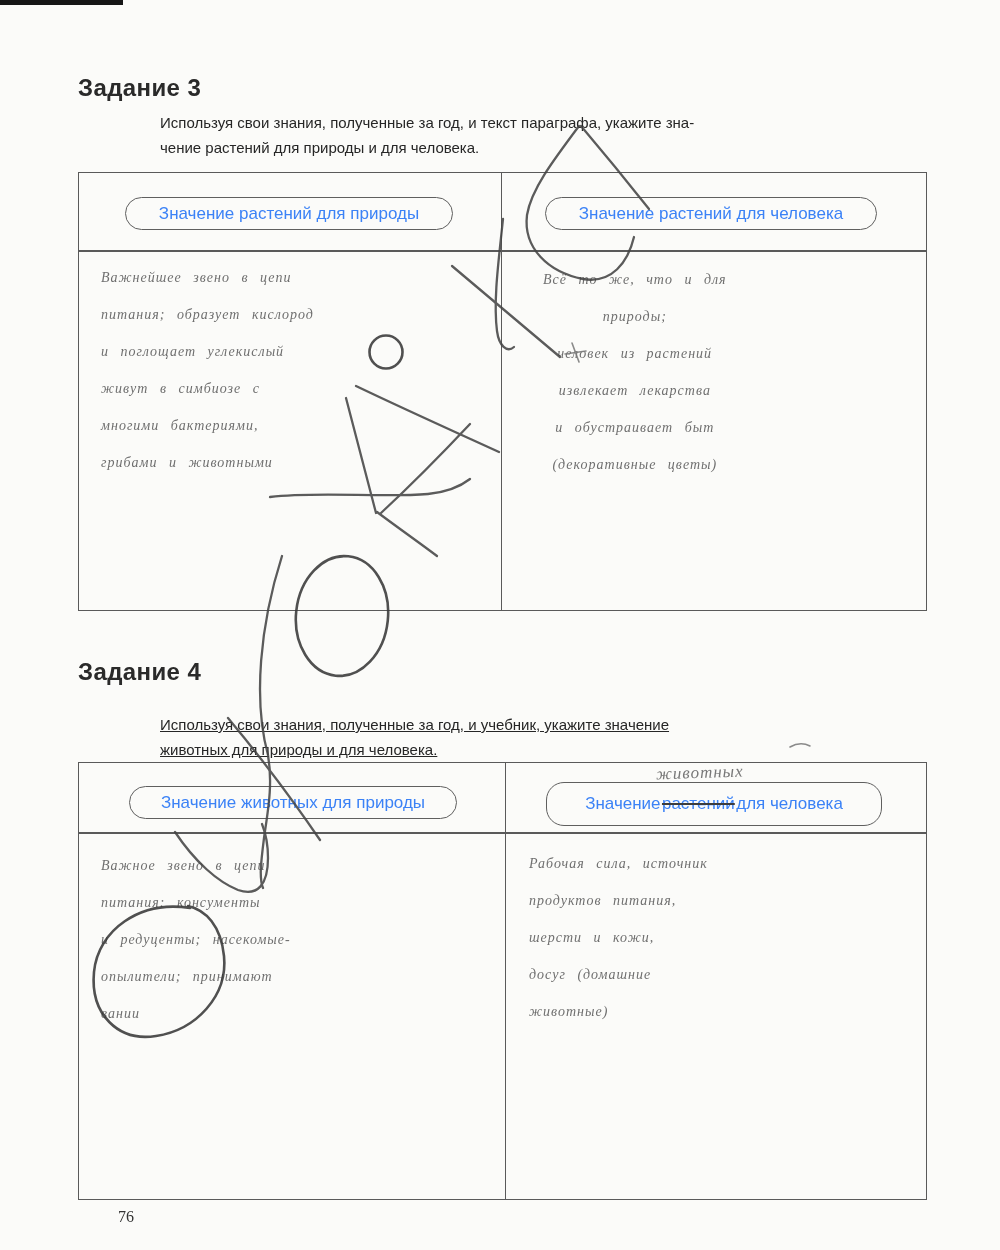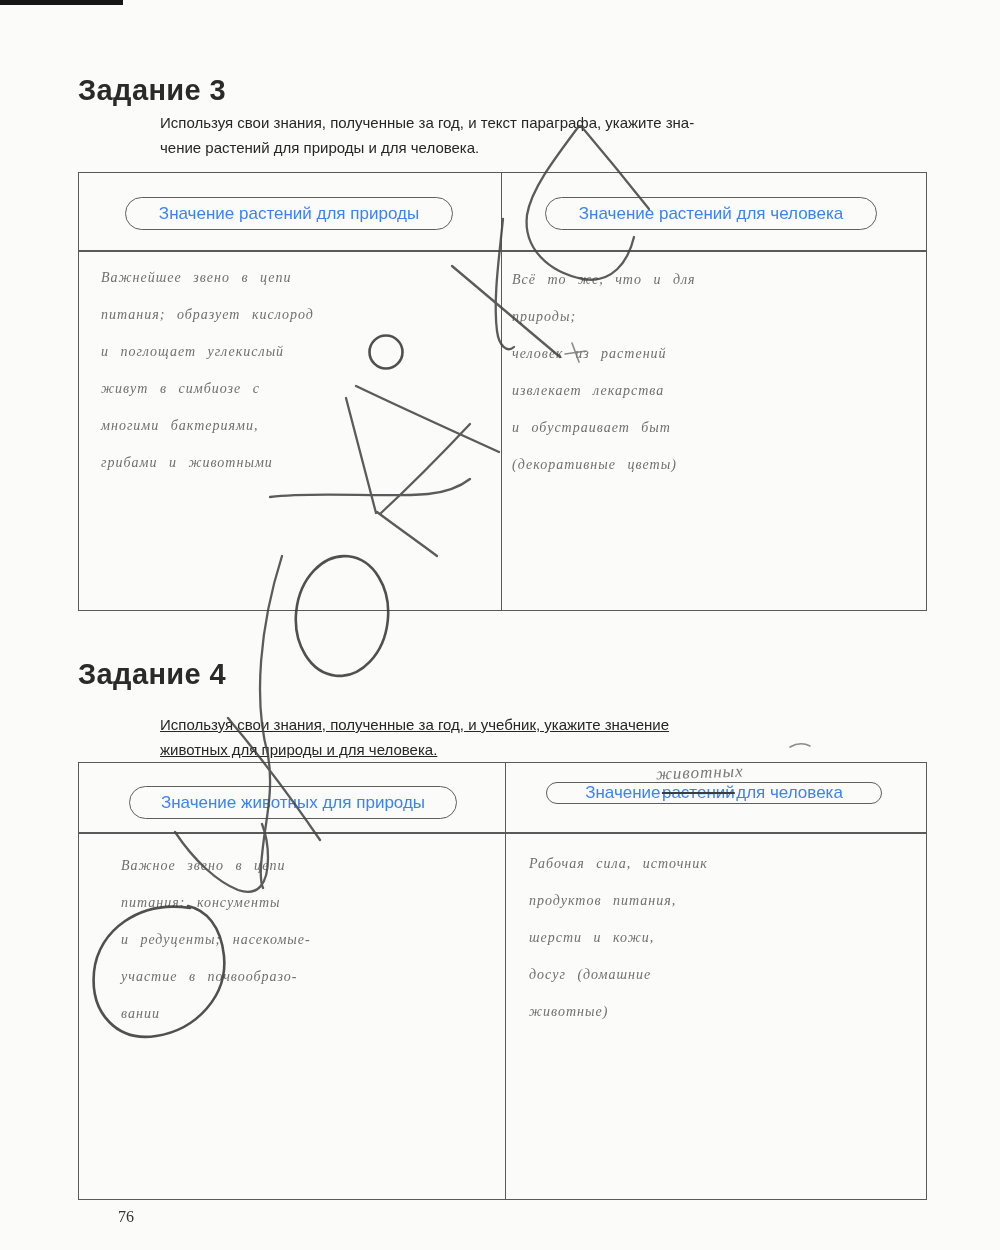--- a/index.html
+++ b/index.html
@@ -2,21 +2,21 @@
 <html><head>
 <meta charset="utf-8">
 <style>
   html,body{margin:0;padding:0;background:#e8e8e6;}
   .page{
     position:relative;width:1000px;height:1250px;margin:0 auto;
     background:#fbfbf9;overflow:hidden;
     font-family:"Liberation Sans",sans-serif;color:#2b2b2b;
   }
   .scan-bar{position:absolute;left:0;top:0;width:123px;height:5px;background:#161616;}
-  .task-title{position:absolute;font-size:29px;font-weight:bold;letter-spacing:.4px;color:#2a2a2a;}
+  .task-title{position:absolute;font-size:24px;font-weight:bold;letter-spacing:.4px;color:#2a2a2a;}
   .instr{position:absolute;left:160px;width:740px;font-size:15px;line-height:25px;color:#262626;}
   .tbl{position:absolute;left:78px;width:847px;border:1.6px solid #5a5a5a;background:transparent;}
   .tbl .divider{position:absolute;top:0;bottom:0;width:1.4px;background:#5a5a5a;}
   .tbl .head-sep{position:absolute;left:0;right:0;height:1.5px;background:#5a5a5a;}
   .pill{
     position:absolute;box-sizing:border-box;border:1.4px solid #5f5f5f;border-radius:18px;
     display:flex;align-items:center;justify-content:center;
     font-size:17px;color:#3b82f6;background:transparent;white-space:nowrap;
   }
   .hw{
@@ -52,50 +52,50 @@
     <div class="pill" style="left:466px;top:24px;width:332px;height:33px;">Значение растений для человека</div>
 
     <div class="hw" style="left:22px;top:86px;">
         <div class="hw-line">Важнейшее звено в цепи</div>
         <div class="hw-line">питания; образует кислород</div>
         <div class="hw-line">и поглощает углекислый</div>
         <div class="hw-line">живут в симбиозе с</div>
         <div class="hw-line">многими бактериями,</div>
         <div class="hw-line">грибами и животными</div>
       </div>
-    <div class="hw" style="left:433px;top:88px;">
+    <div class="hw" style="left:464px;top:88px;text-align:center;">
         <div class="hw-line">Всё то же, что и для</div>
         <div class="hw-line">природы;</div>
         <div class="hw-line">человек из растений</div>
         <div class="hw-line">извлекает лекарства</div>
         <div class="hw-line">и обустраивает быт</div>
         <div class="hw-line">(декоративные цветы)</div>
       </div>
   </div>
 
   <div class="task-title" style="left:78px;top:658px;">Задание 4</div>
   <div class="instr" style="top:712px;text-decoration:underline;">
       <div>Используя свои знания, полученные за год, и учебник, укажите значение</div>
       <div>животных для природы и для человека.</div>
     </div>
 
   <div class="tbl" style="top:762px;height:436px;">
     <div class="divider" style="left:426px;"></div>
     <div class="head-sep" style="top:69px;"></div>
     <div class="pill" style="left:50px;top:23px;width:328px;height:33px;">Значение животных для природы</div>
-    <div class="pill" style="left:467px;top:19px;width:336px;height:22px;text-align:center;">
+    <div class="pill" style="left:467px;top:19px;width:336px;height:44px;text-align:center;">
       <span>Значение</span> <span class="struck">растений</span> <span>для человека</span>
     </div>
     <div class="hw-correction" style="left:577px;top:0px;">животных</div>
 
-    <div class="hw" style="left:22px;top:84px;margin-left:20px;">
+    <div class="hw" style="left:22px;top:84px;">
         <div class="hw-line">Важное звено в цепи</div>
         <div class="hw-line">питания: консументы</div>
         <div class="hw-line">и редуценты; насекомые-</div>
-        <div class="hw-line">участие в почвообразо-</div>
+        <div class="hw-line">опылители; принимают</div>
         <div class="hw-line">вании</div>
       </div>
     <div class="hw" style="left:450px;top:82px;">
         <div class="hw-line">Рабочая сила, источник</div>
         <div class="hw-line">продуктов питания,</div>
         <div class="hw-line">шерсти и кожи,</div>
         <div class="hw-line">досуг (домашние</div>
         <div class="hw-line">животные)</div>
       </div>
   </div>

